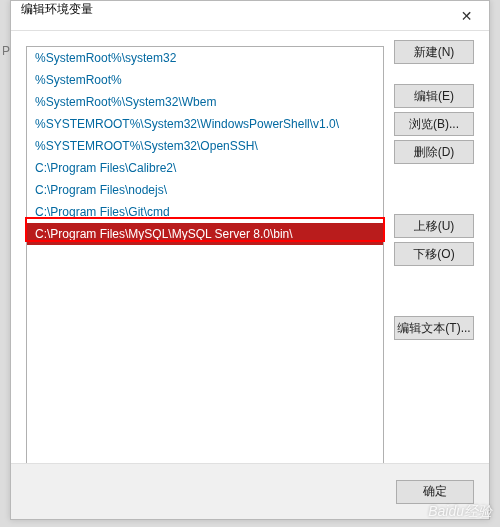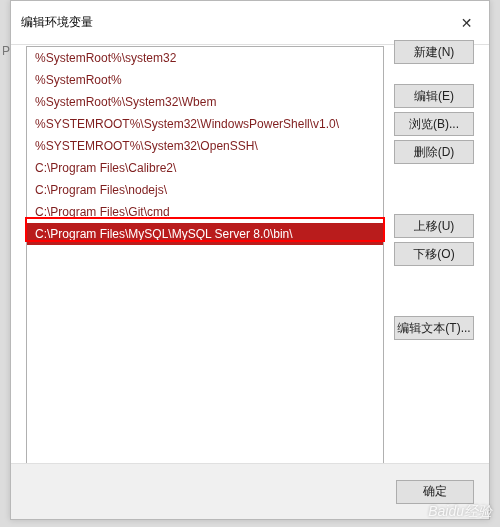--- a/index.html
+++ b/index.html
@@ -24,23 +24,22 @@
       position: absolute;
       left: 10px;
       top: 0;
       width: 480px;
       height: 520px;
       background: #ffffff;
       border: 1px solid #b8b8b8;
       box-shadow: 0 0 6px rgba(0,0,0,0.15);
     }
     .titlebar {
-      height: 44px;
+      height: 30px;
       display: flex;
-      align-items: center;
       justify-content: space-between;
       padding: 0 0 0 10px;
       border-bottom: 1px solid #e0e0e0;
     }
     .close-btn {
       width: 45px;
       height: 30px;
       display: flex;
       align-items: center;
       justify-content: center;
@@ -60,21 +59,21 @@
       top: 15px;
       width: 358px;
       height: 425px;
       border: 1px solid #b0b0b0;
       background: #fff;
       overflow: hidden;
     }
     .list-item {
       padding: 3px 6px 3px 8px;
       font-size: 12px;
-      color: #7f1d1d;
+      color: #0369a1;
       white-space: nowrap;
       line-height: 16px;
     }
     .list-item.selected {
       background: #b91c1c;
       color: #fff;
     }
     .highlight-box {
       position: absolute;
       border: 2px solid #ff0000;

